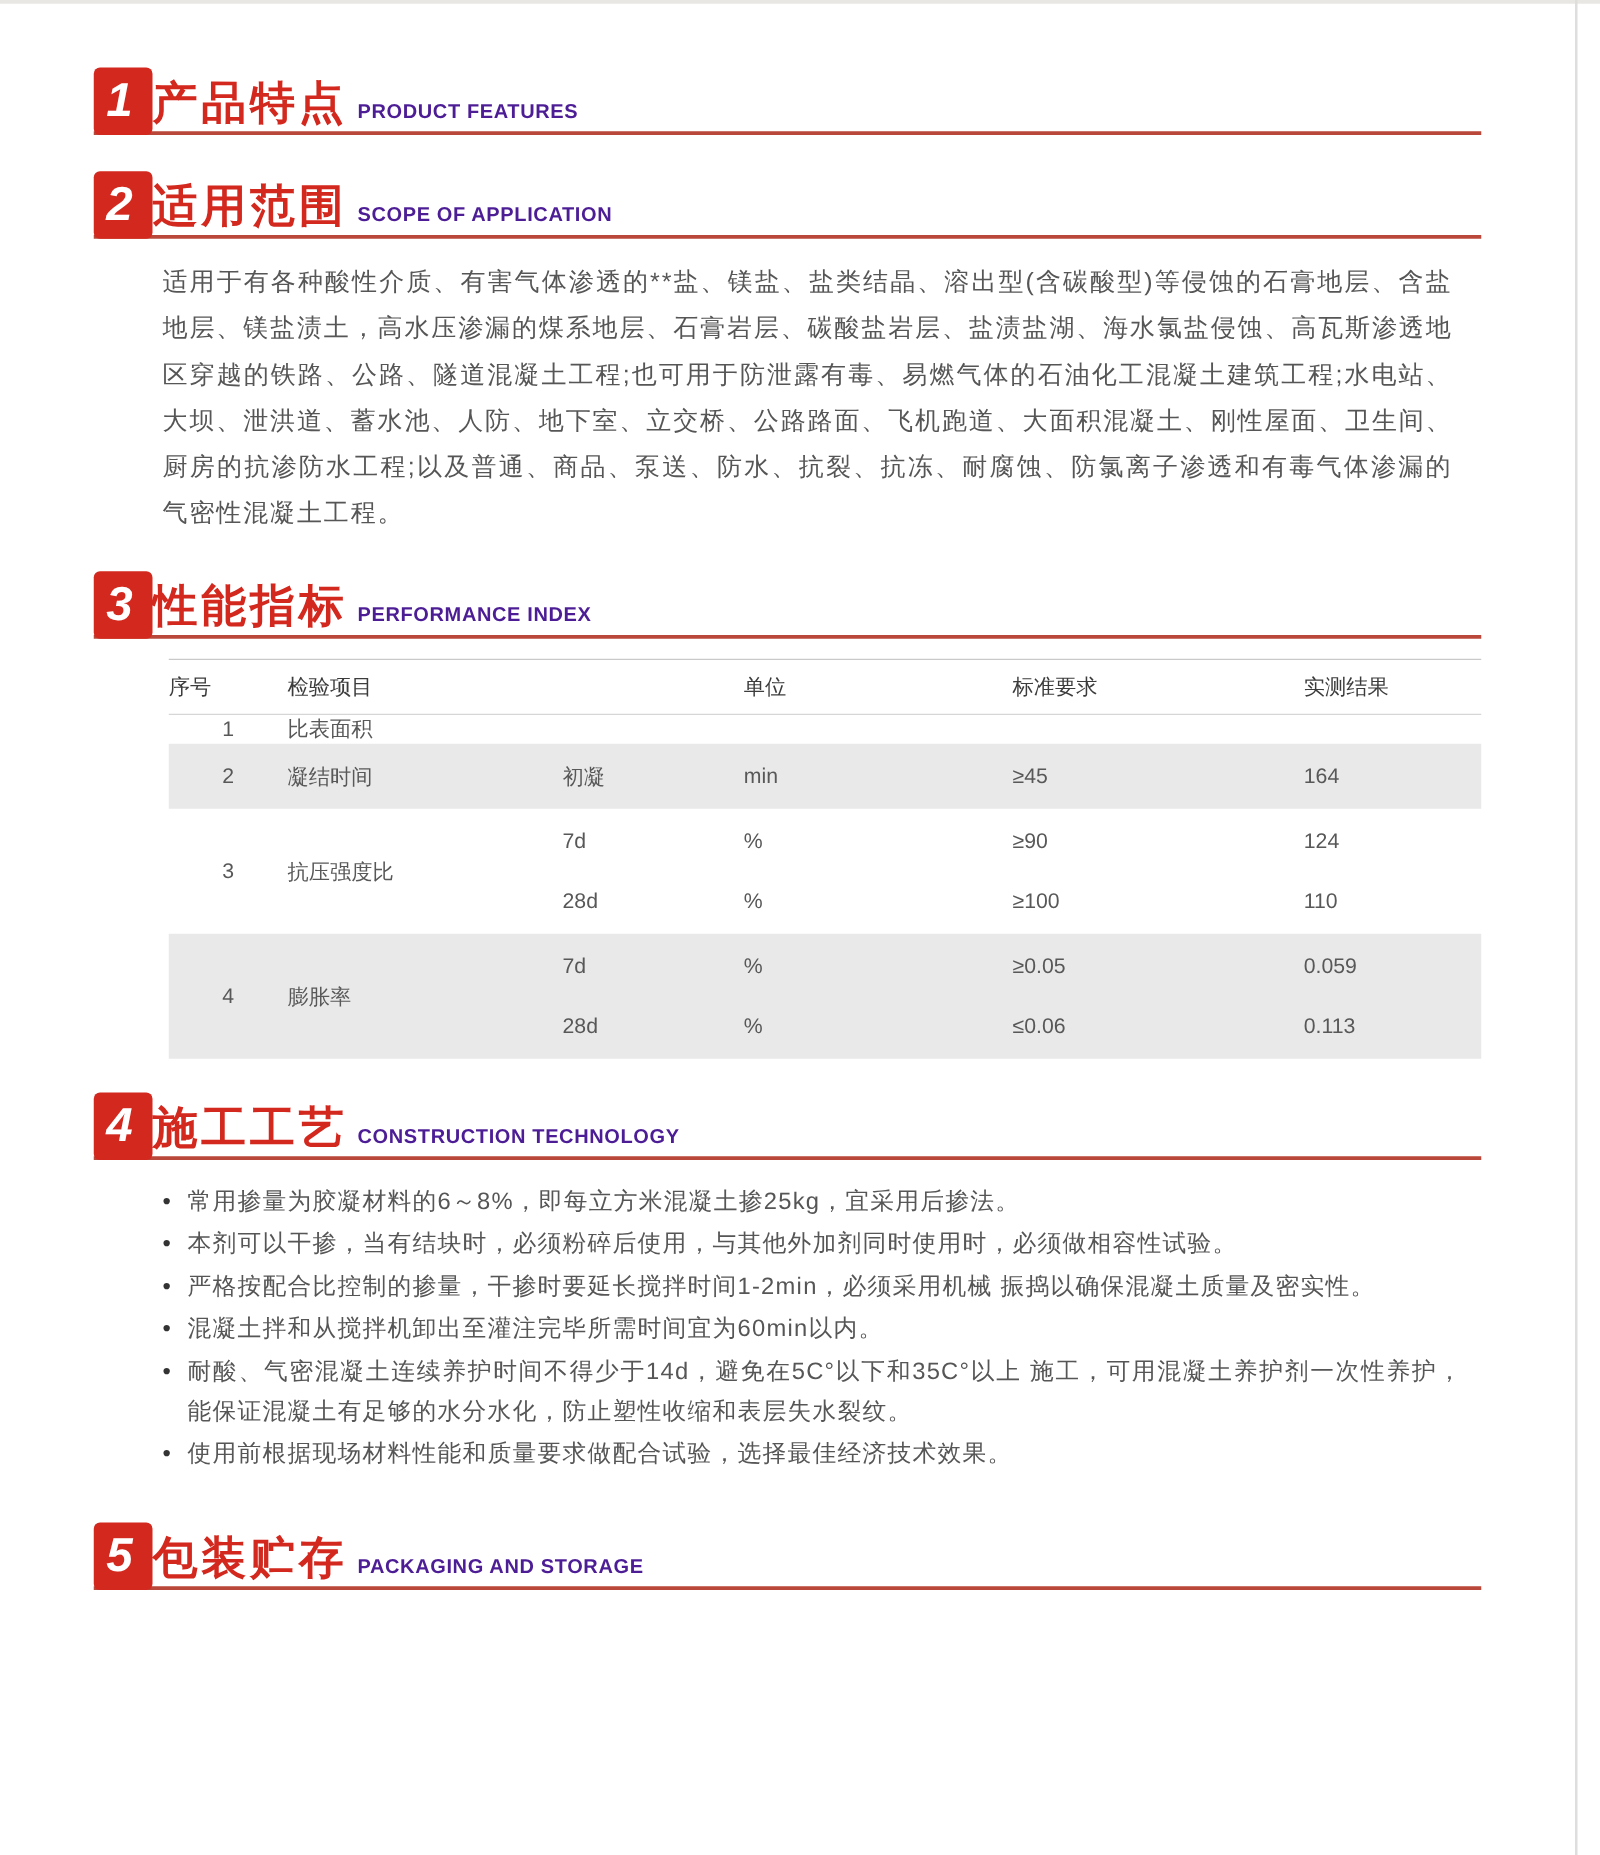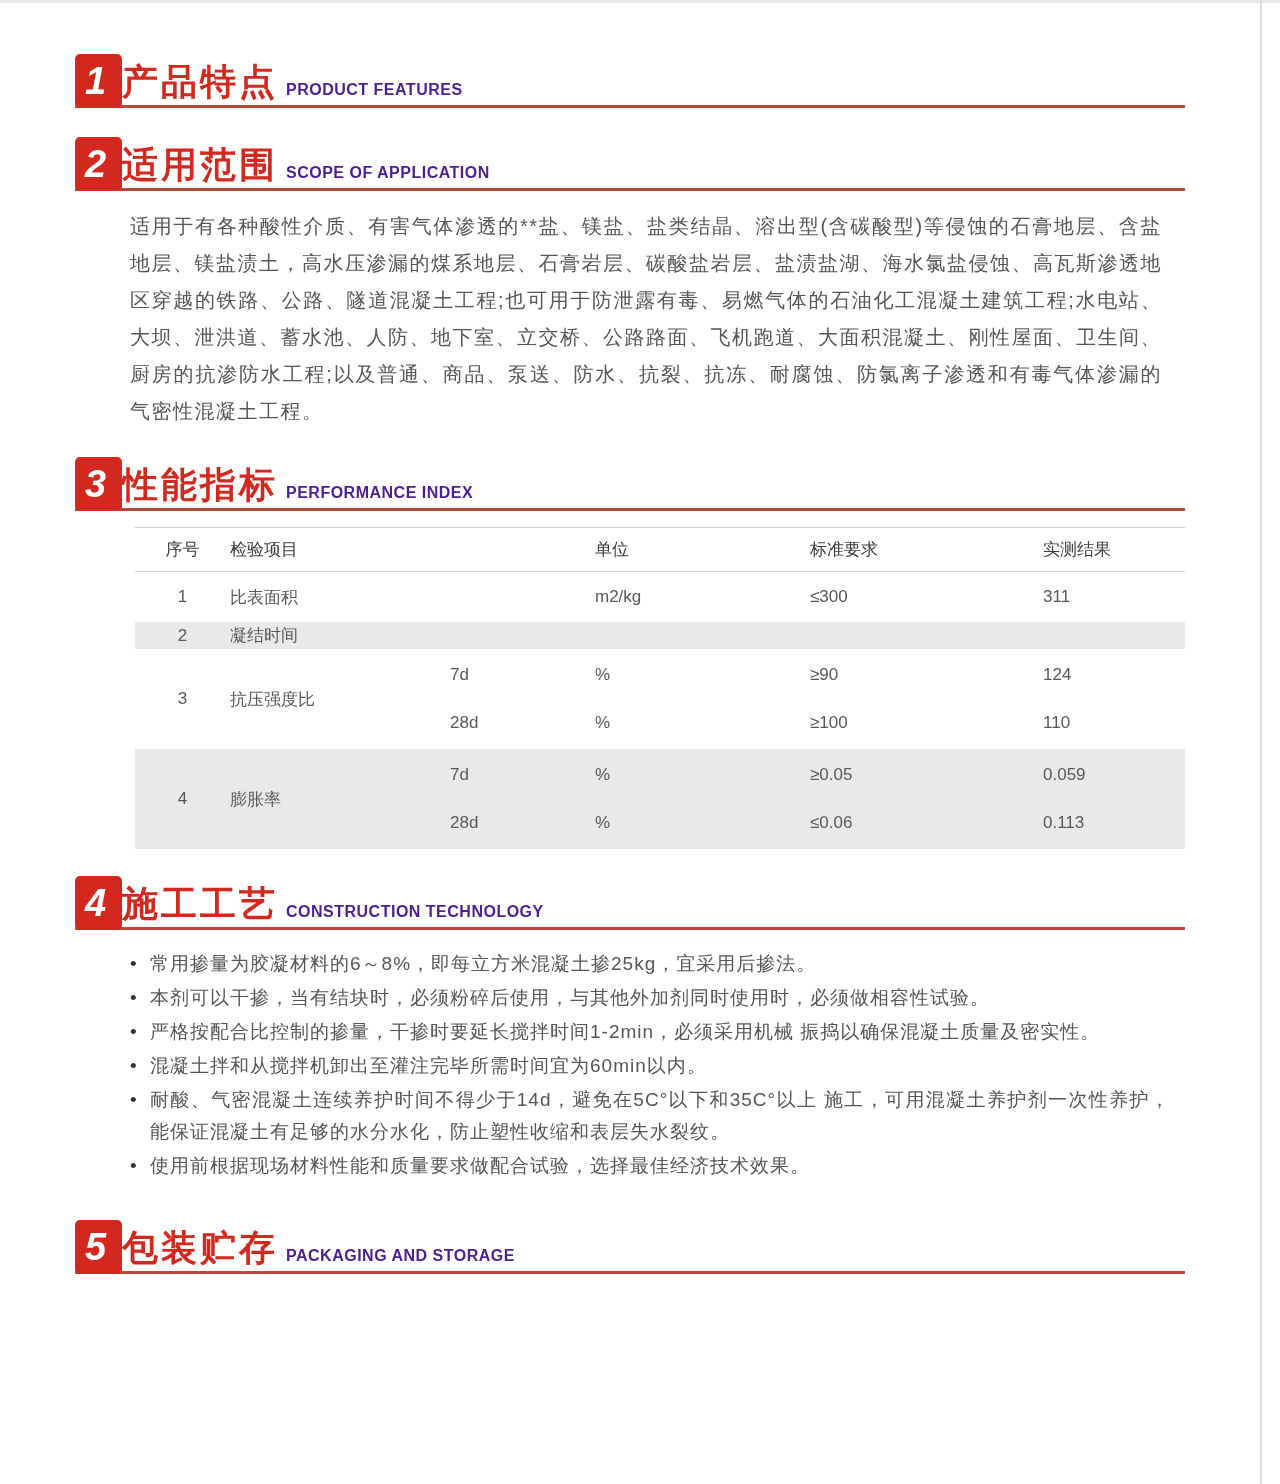--- a/index.html
+++ b/index.html
@@ -40,21 +40,21 @@
   }
   .s1-para { margin-top:14px; }
   .s2-para { margin-top:17px; }
 
   
   .perf-table { margin-left:60px; width:1050px; margin-top:16px; border-top:1px solid #c9c9c9; font-size:17px; }
   .t-headrow {
     display:grid; grid-template-columns:95px 220px 145px 215px 233px 1fr;
     height:44px; align-items:center; border-bottom:1px solid #d6d6d6; color:#3c3c3c;
   }
-  .t-headrow .h-no { text-align:center; }
+  .t-headrow .h-no { text-align:left; }
   .t-group { display:grid; grid-template-columns:95px 220px 1fr; align-items:center; color:#585858; }
   .t-group.shaded { background:#e9e9e9; }
   .t-no { text-align:center; }
   .t-subrow { display:grid; grid-template-columns:145px 215px 233px 1fr; height:48px; align-items:center; }
   .t-group .t-subrow { height:48px; }
   .t-group.multi .t-subrow { height:48px; }
   .t-group.multi { padding:2px 0; }
   .row-single .t-subrow { height:50px; }
 
   
@@ -112,34 +112,32 @@
       <div>检验项目</div>
       <div></div>
       <div>单位</div>
       <div>标准要求</div>
       <div>实测结果</div>
     </div>
 
     <div class="t-group row-single">
       <div class="t-no">1</div>
       <div class="t-item">比表面积</div>
-      <div class="t-subs">
-        <div class="t-subrow">
-          <div></div>
-          <div>m2/kg</div>
-          <div>≤300</div>
-          <div>311</div>
-        </div>
-      </div>
     </div>
 
     <div class="t-group multi shaded">
       <div class="t-no">2</div>
       <div class="t-item">凝结时间</div>
       <div class="t-subs">
+        <div class="t-subrow">
+          <div>初凝</div>
+          <div>min</div>
+          <div>≥45</div>
+          <div>164</div>
+        </div>
       </div>
     </div>
 
     <div class="t-group multi">
       <div class="t-no">3</div>
       <div class="t-item">抗压强度比</div>
       <div class="t-subs">
         <div class="t-subrow">
           <div>7d</div>
           <div>%</div>

